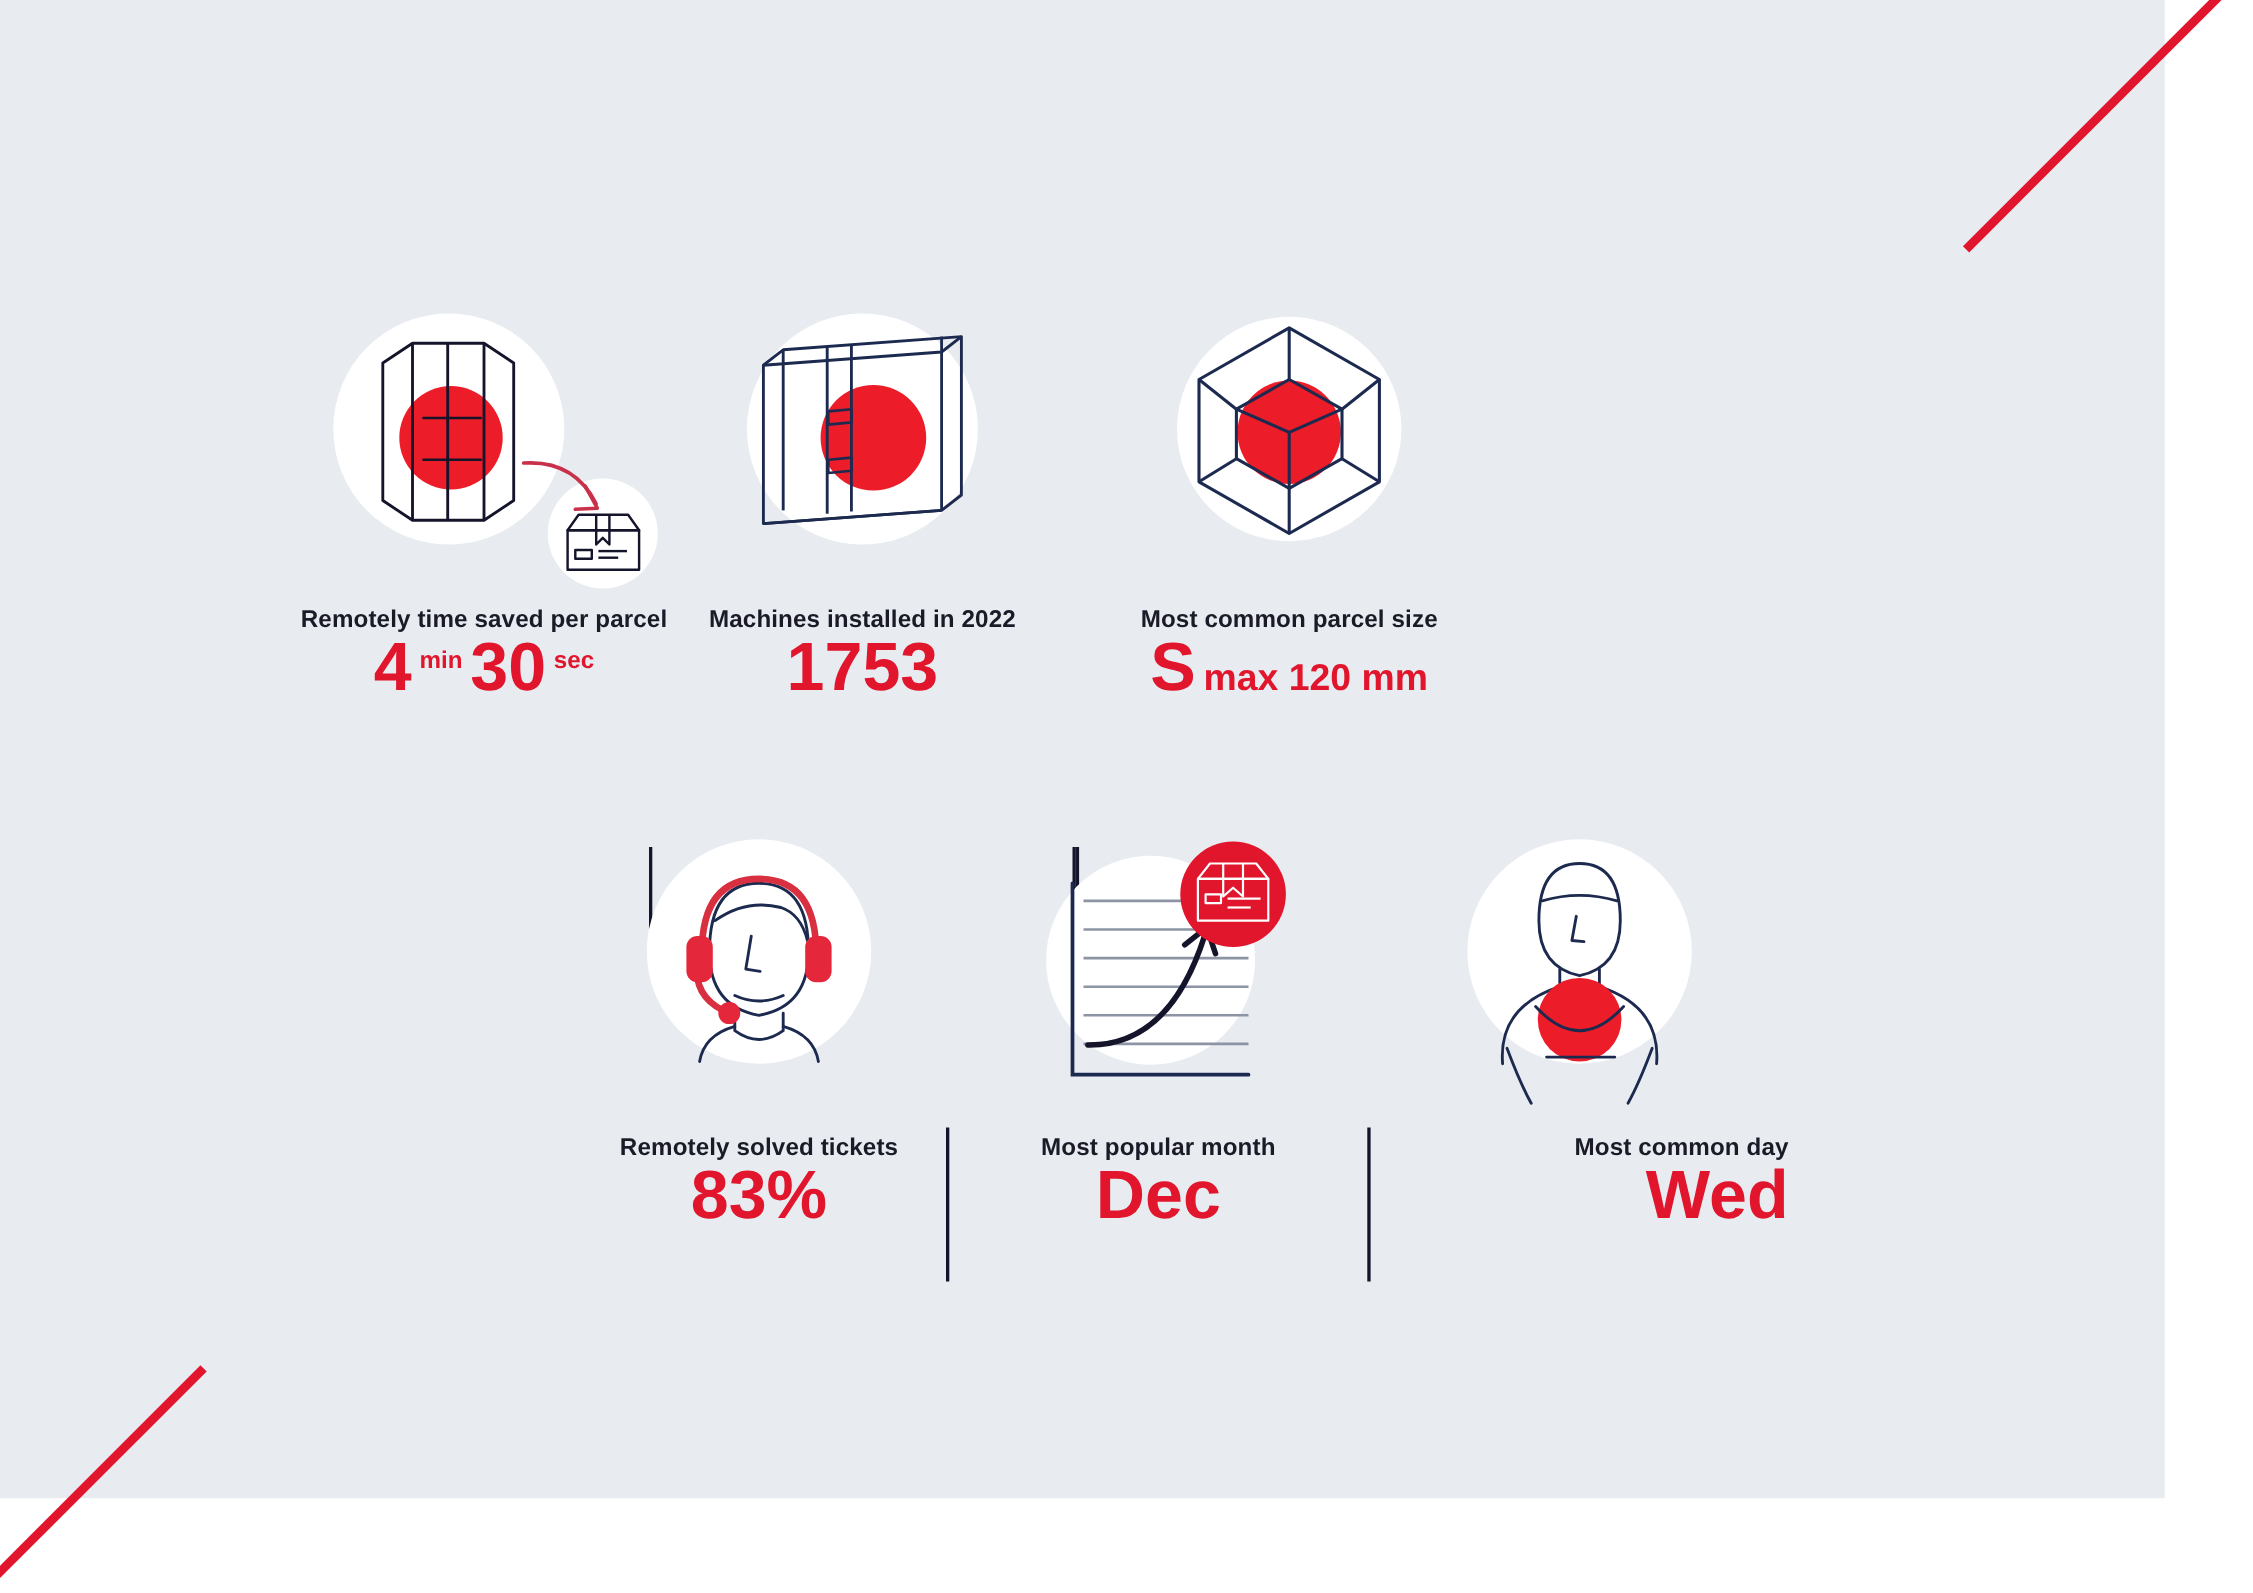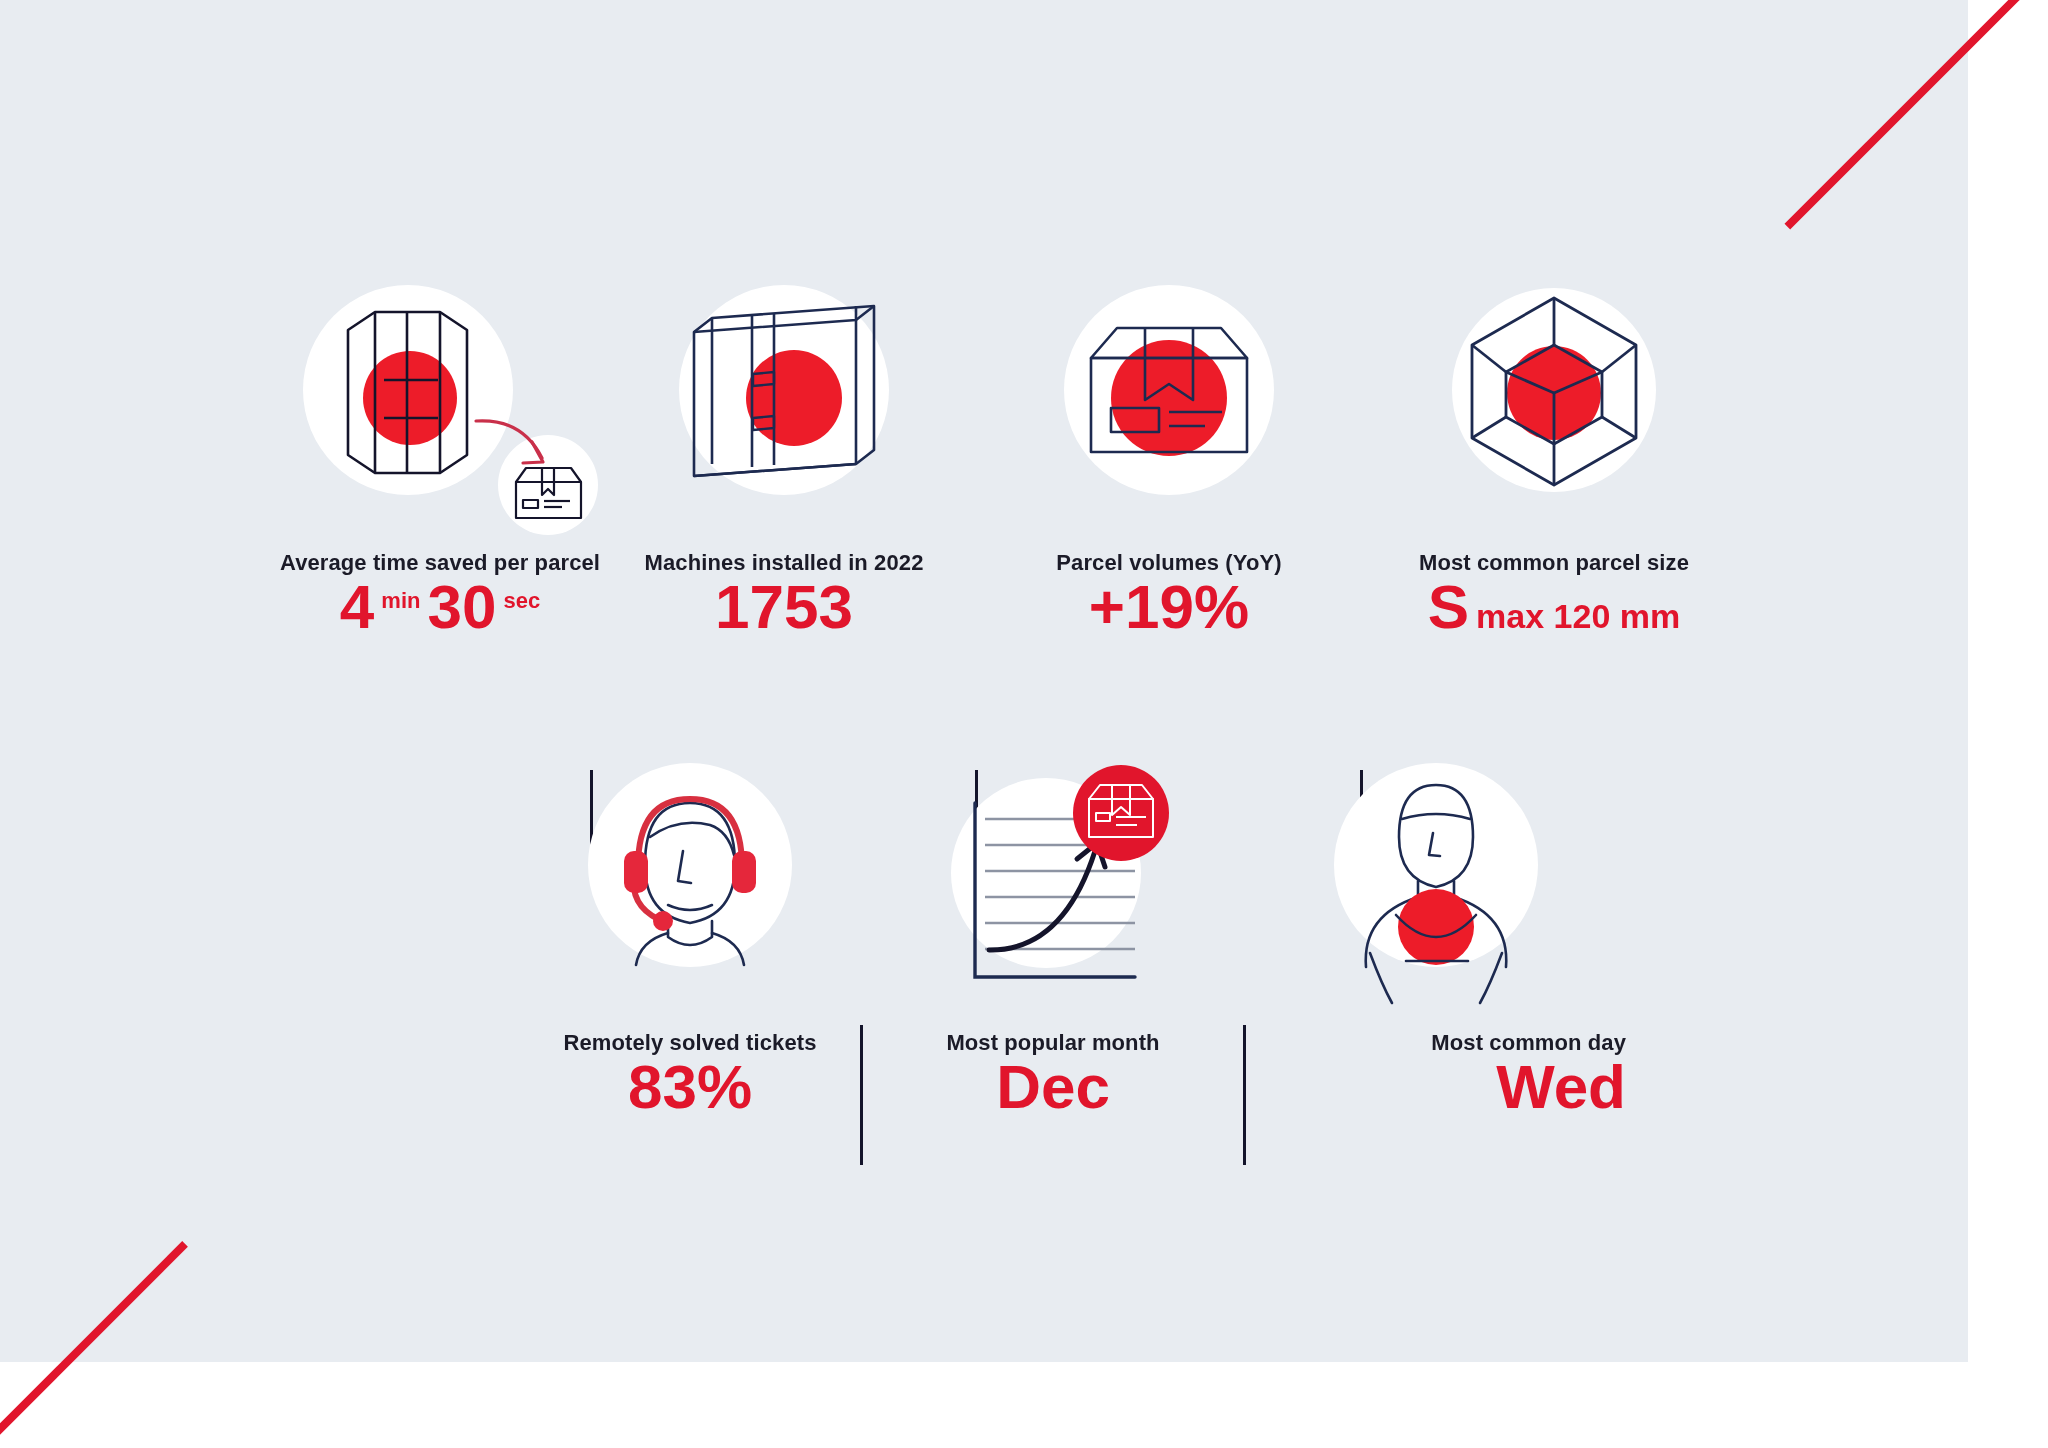--- a/index.html
+++ b/index.html
@@ -165,21 +165,21 @@
           <g fill="none" stroke="#14142b" stroke-width="2.2" stroke-linejoin="round">
             <path d="M226 232 L236 218 L281 218 L291 232 Z"></path>
             <rect x="226" y="232" width="65" height="36"></rect>
             <path d="M252 218 L252 245 L258 239 L264 245 L264 218"></path>
             <rect x="233" y="250" width="15" height="8"></rect>
             <line x1="254" y1="251" x2="280" y2="251"></line>
             <line x1="254" y1="257" x2="272" y2="257"></line>
           </g>
         </svg>
       </div>
-      <div class="stat-label">Average time saved per parcel</div>
+      <div class="stat-label">Remotely time saved per parcel</div>
       <div class="stat-value">
         <span class="big">4</span>
         <span class="small">min</span>
         <span class="big">30</span>
         <span class="small">sec</span>
       </div>
     </div>
 
     <div class="divider divider-top"></div>
 
@@ -204,40 +204,20 @@
         </svg>
       </div>
       <div class="stat-label">Machines installed in 2022</div>
       <div class="stat-value">
         <span class="big">1753</span>
       </div>
     </div>
 
     <div class="divider divider-top"></div>
 
-    <div class="stat-card" style="width:382px;">
-      <div class="icon-wrap" style="height:300px;">
-        <svg width="300" height="300" viewBox="0 0 300 300">
-          <circle cx="150" cy="140" r="105" fill="#ffffff"></circle>
-          <circle cx="150" cy="148" r="58" fill="#ed1c29"></circle>
-          <g fill="none" stroke="#1d2a50" stroke-width="2.6" stroke-linejoin="round">
-            <path d="M72 108 L98 78 L202 78 L228 108 Z"></path>
-            <rect x="72" y="108" width="156" height="94"></rect>
-            <path d="M126 78 L126 150 L150 134 L174 150 L174 78"></path>
-            <rect x="92" y="158" width="48" height="24"></rect>
-            <line x1="150" y1="162" x2="203" y2="162"></line>
-            <line x1="150" y1="176" x2="186" y2="176"></line>
-          </g>
-        </svg>
-      </div>
-      <div class="stat-label">Parcel volumes (YoY)</div>
-      <div class="stat-value">
-        <span class="big">+19%</span>
-      </div>
-    </div>
 
     <div class="divider divider-top"></div>
 
     <div class="stat-card" style="width:382px;">
       <div class="icon-wrap" style="height:300px;">
         <svg width="300" height="300" viewBox="0 0 300 300">
           <circle cx="150" cy="140" r="102" fill="#ffffff"></circle>
           <circle cx="150" cy="143" r="47" fill="#ed1c29"></circle>
           <g fill="none" stroke="#1d2a50" stroke-width="2.8" stroke-linejoin="round">
             <path d="M150 48 L232 95 L232 188 L150 235 L68 188 L68 95 Z"></path>

